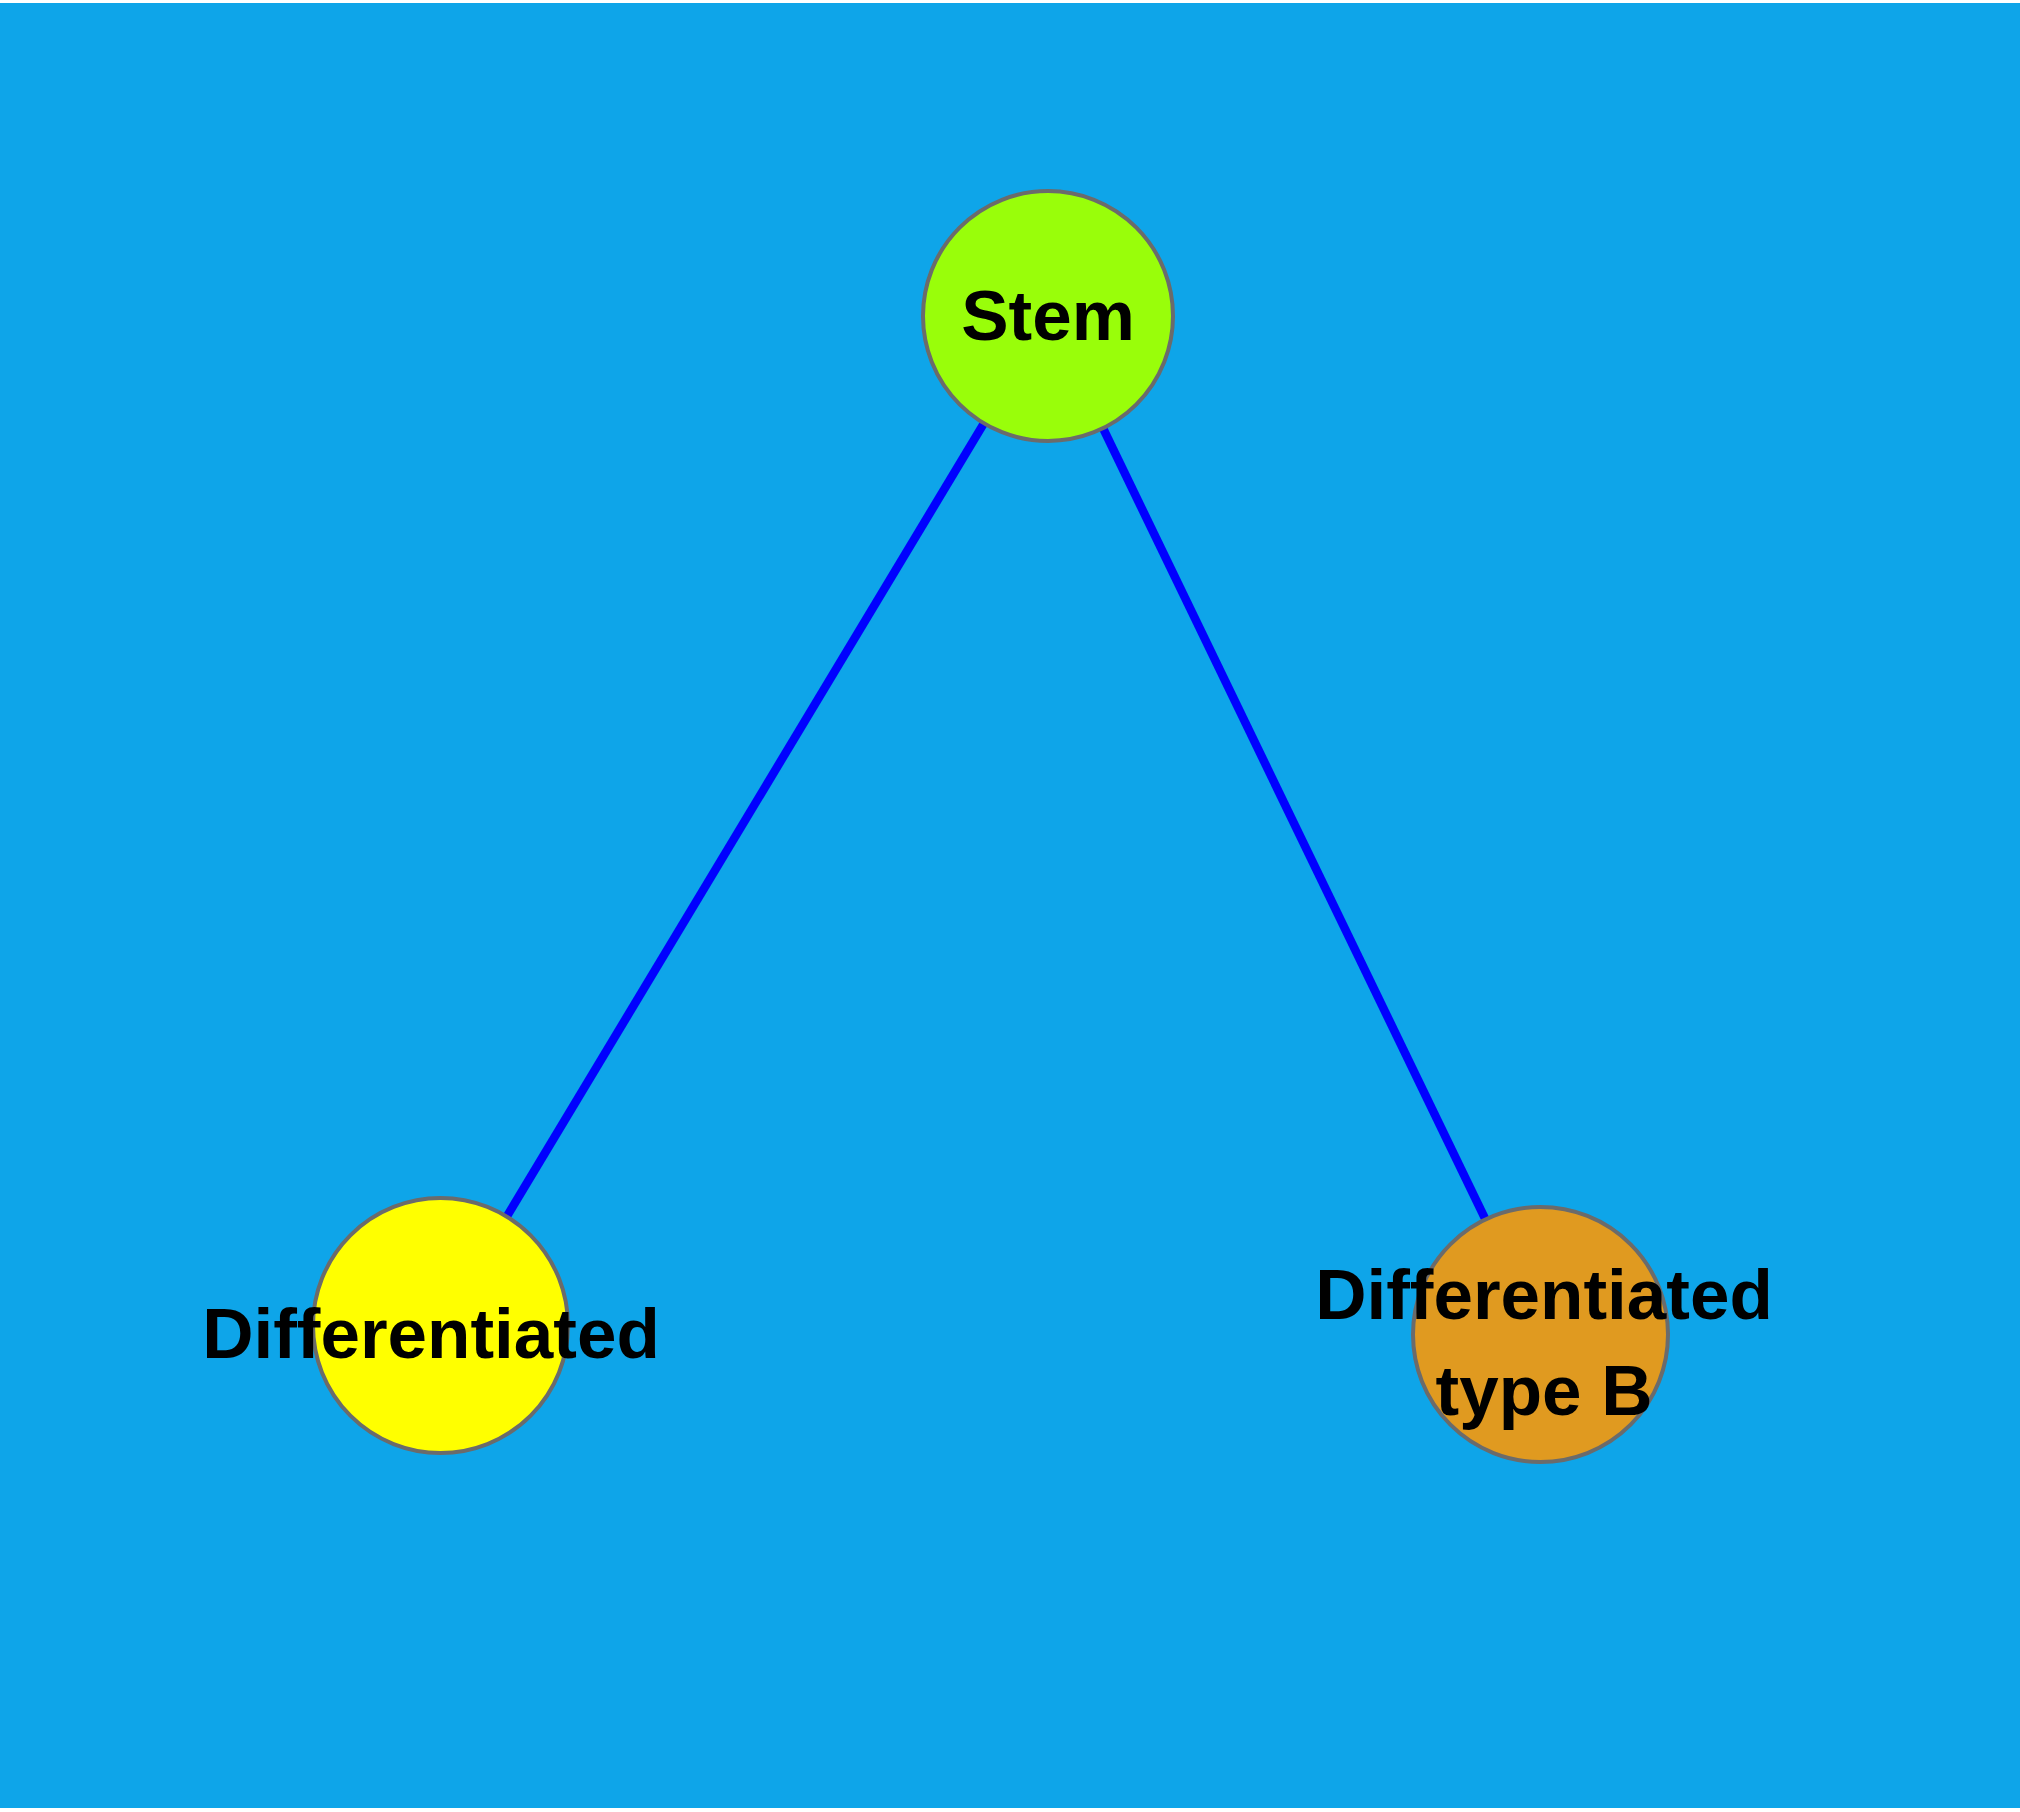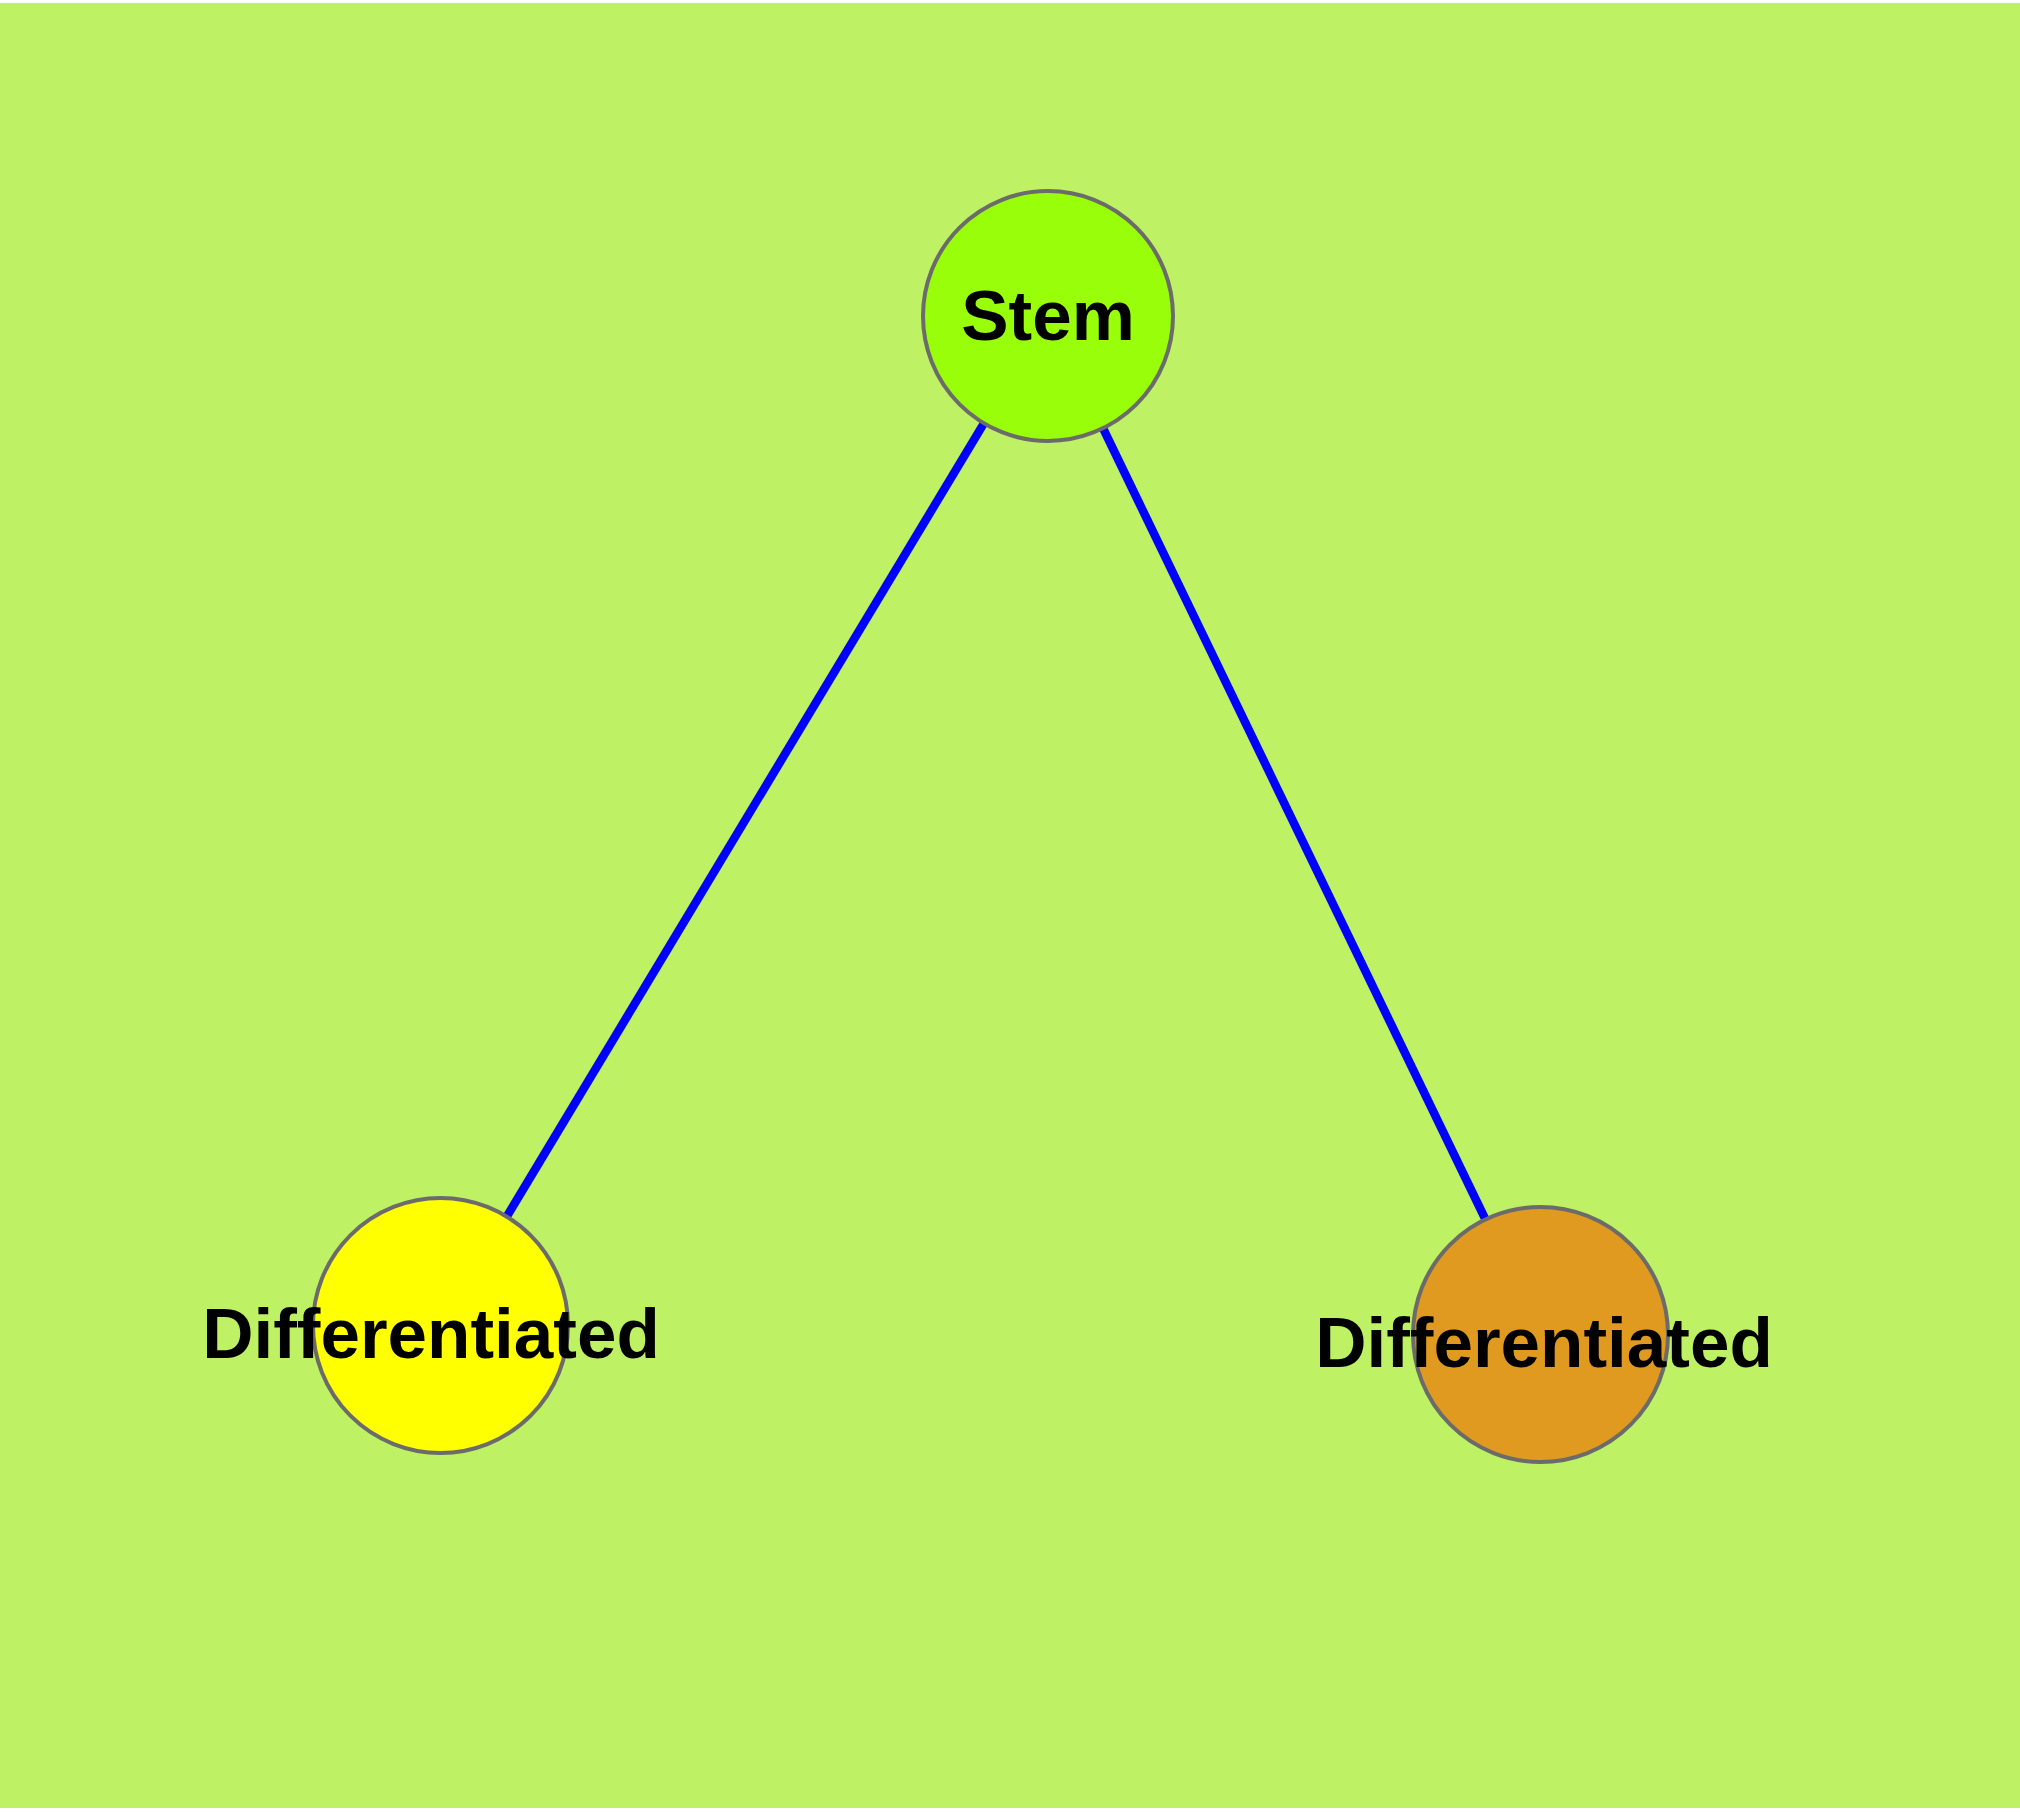--- a/index.html
+++ b/index.html
@@ -60,21 +60,21 @@
     white-space: nowrap;
   }
   .label-stem   { left: 1048px; top: 313px;  }
   .label-type-a { left: 431px;  top: 1331px; }
   .label-type-b { left: 1544px; top: 1340px; }
   .label-line { display: block; }
 </style>
 </head>
 <body>
 
-<div class="canvas" style="background-color: #bef264;">
+<div class="canvas" style="background-color: #0ea5e9;">
 
   <svg class="edges-svg" viewBox="0 0 2384 2130" xmlns="http://www.w3.org/2000/svg">
     <line x1="1237" y1="369" x2="520" y2="1561" stroke-width="10" stroke="#0000FF"></line>
     <line x1="1237" y1="369" x2="1818" y2="1571" stroke-width="10" stroke="#0000FF"></line>
   </svg>
 
   <div class="node node-stem" style="background-color: rgb(153, 254, 10); border-color: rgb(107, 107, 107);"></div>
 
   <div class="node node-type-a" style="background-color: rgb(255, 255, 0); border-color: rgb(107, 107, 107);"></div>
 
@@ -83,16 +83,17 @@
   <div class="node-label label-stem" style="color: rgb(0, 0, 0);">
     <span class="label-line">Stem</span>
   </div>
 
   <div class="node-label label-type-a" style="color: rgb(0, 0, 0);">
     <span class="label-line">Differentiated</span>
   </div>
 
   <div class="node-label label-type-b" style="color: rgb(0, 0, 0);">
     <span class="label-line">Differentiated</span>
+    <span class="label-line">type B</span>
   </div>
 
 </div>
 
 
 </body></html>

